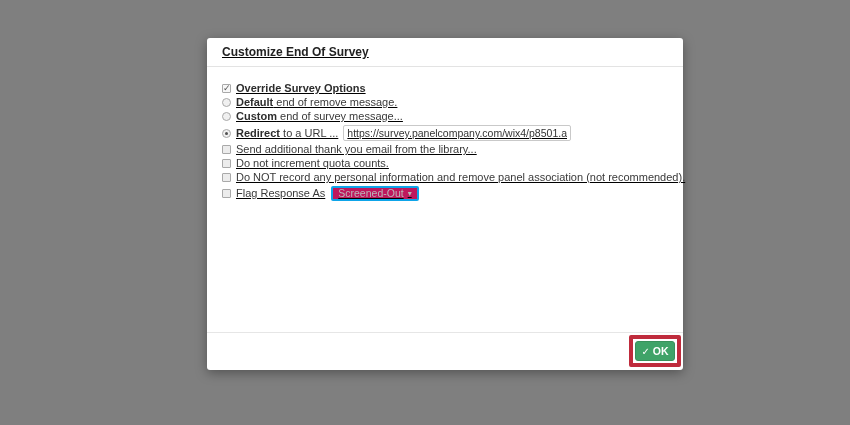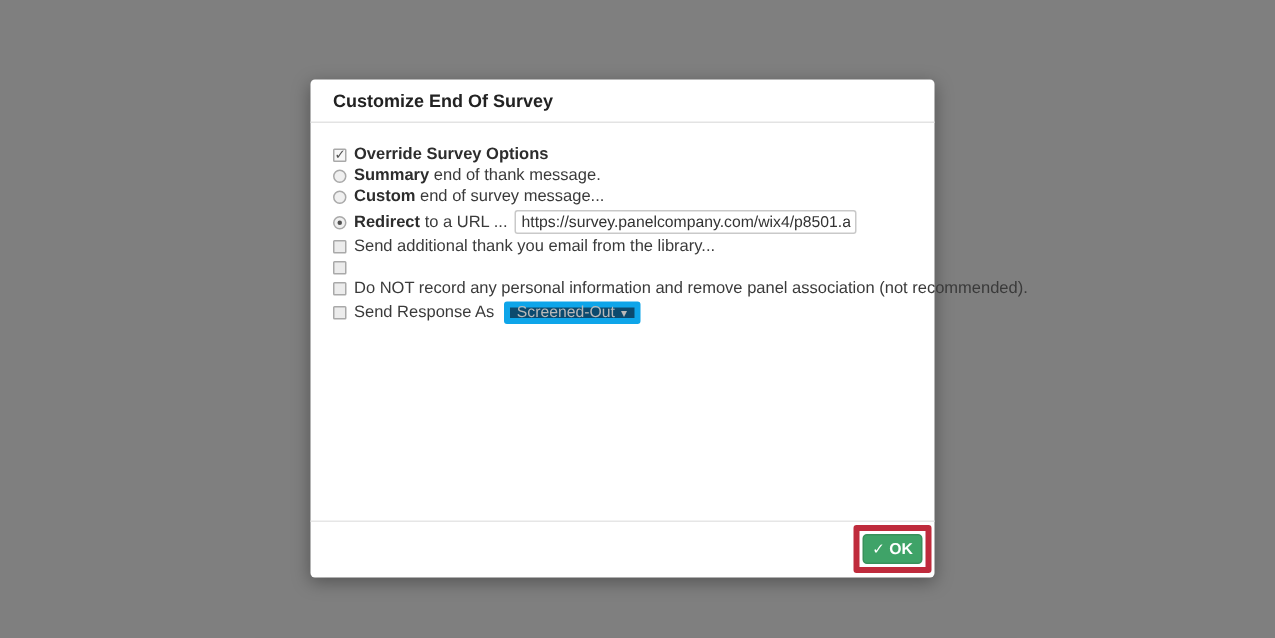--- a/index.html
+++ b/index.html
@@ -5,25 +5,26 @@
   * { margin: 0; padding: 0; box-sizing: border-box; }
   html, body {
     width: 850px; height: 425px;
     font-family: "Liberation Sans", "DejaVu Sans", sans-serif;
     overflow: hidden;
   }
   body { background: var(--overlay, #7f7f7f); position: relative; }
 
   .dialog {
     position: absolute;
-    left: 207px; top: 53px;
-    width: 416px; height: 332px;
+    left: 207px; top: 38px;
+    width: 476px; height: 332px;
     background: var(--dialog-bg, #ffffff);
     border-radius: 3px;
     box-shadow: 0 3px 12px rgba(0,0,0,0.35);
+    text-decoration: underline;
   }
 
   .dialog-header {
     height: 29px;
     line-height: 29px;
     padding: 0 15px;
     border-bottom: 1px solid var(--divider, #e3e3e3);
     font-size: 12px;
     font-weight: bold;
     color: var(--title-text, #222222);
@@ -96,23 +97,23 @@
     color: #333;
     padding: 0 3px;
     background: #fff;
   }
 
   .group2 { }
 
   .dropdown {
     margin-left: 6px;
     height: 15px;
-    border: 4px solid #0ea5e9;
+    border: 2px solid #0ea5e9;
     border-radius: 2px;
-    background: #0c4a6e;
+    background: #be185d;
     color: var(--muted, #b9b9b9);
     font-size: 10.5px;
     display: inline-flex;
     align-items: center;
     gap: 4px;
     padding: 0 5px;
   }
   .dropdown .caret { font-size: 8px; }
 
   .link {
@@ -168,22 +169,22 @@
 
     <div class="row">
       <span class="cb checked">
           <span class="tick">✓</span>
         </span>
       <span class="lbl bold">Override Survey Options</span>
     </div>
 
     <div class="row">
       <span class="rd"></span>
-      <span class="lbl bold">Summary</span>
-        <span class="lbl"> end of thank message.</span>
+      <span class="lbl bold">Default</span>
+        <span class="lbl"> end of remove message.</span>
     </div>
 
     <div class="row">
       <span class="rd"></span>
       <span class="lbl bold">Custom</span>
         <span class="lbl"> end of survey message...</span>
     </div>
 
     <div class="row" style="min-height:16px;">
       <span class="rd selected"></span>
@@ -194,31 +195,32 @@
 
     <div class="group2">
 
       <div class="row">
         <span class="cb"></span>
         <span class="lbl">Send additional thank you email from the library...</span>
       </div>
 
       <div class="row">
         <span class="cb"></span>
+        <span class="lbl">Do not increment quota counts.</span>
       </div>
 
 
       <div class="row">
         <span class="cb"></span>
         <span class="lbl">Do NOT record any personal information and remove panel association (not recommended).</span>
       </div>
 
       <div class="row" style="min-height:15px;">
         <span class="cb"></span>
-        <span class="lbl">Send Response As</span>
+        <span class="lbl">Flag Response As</span>
         <span class="dropdown">
           <span>Screened-Out</span>
           <span class="caret">▾</span>
         </span>
       </div>
 
 
 
     </div>
   </div>

